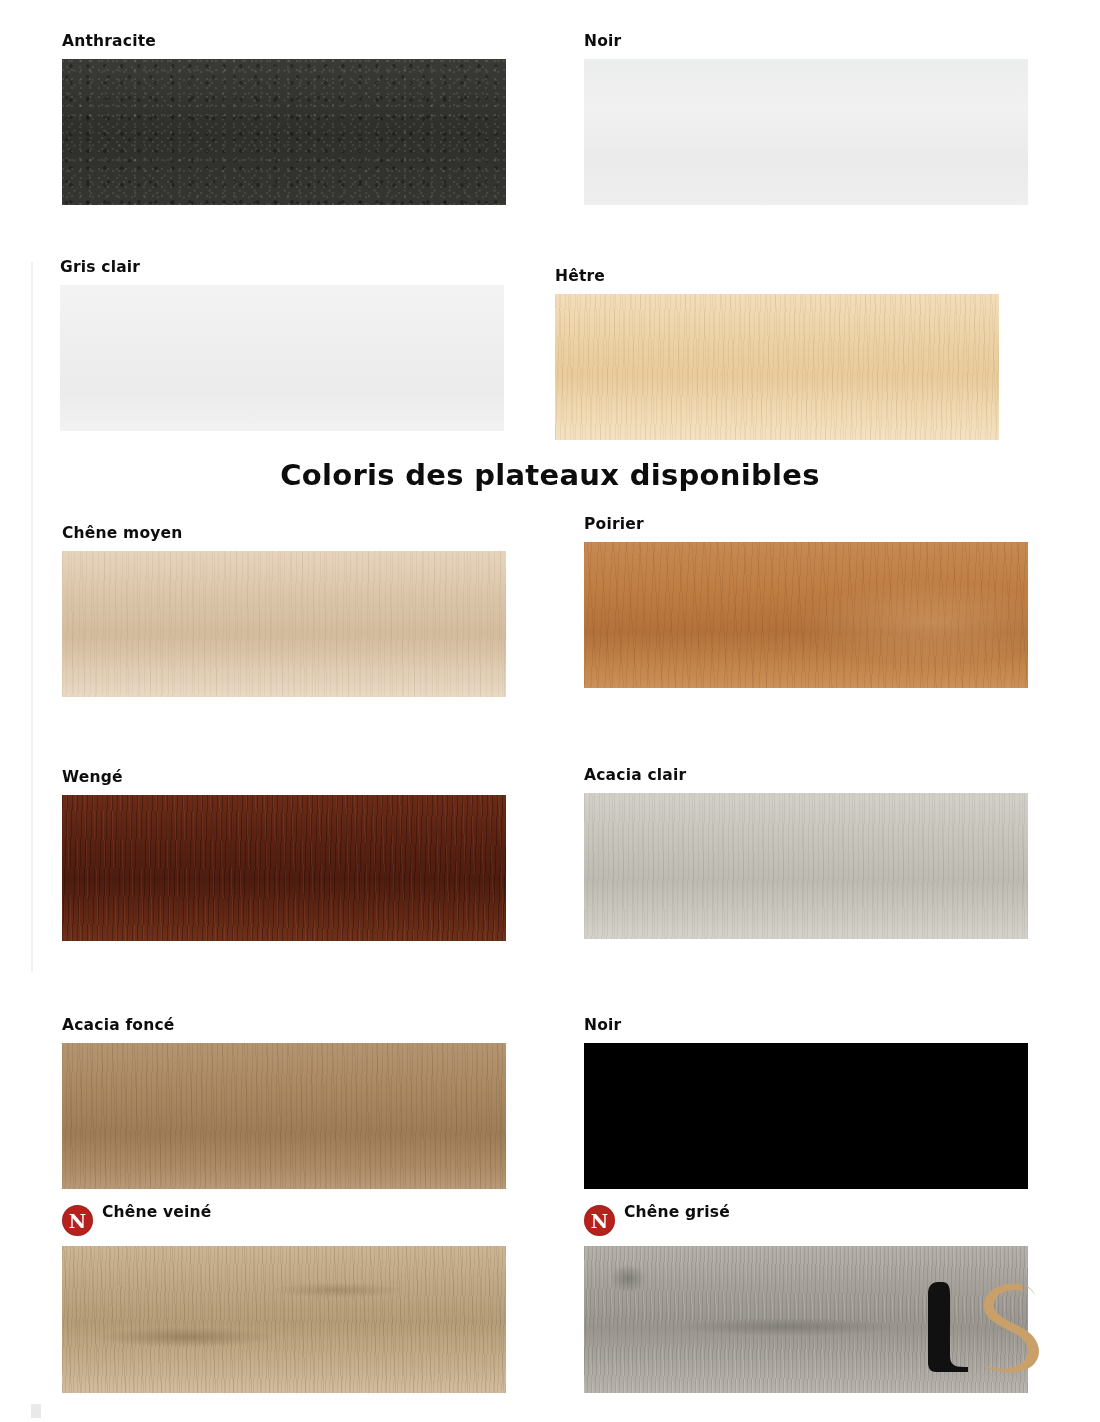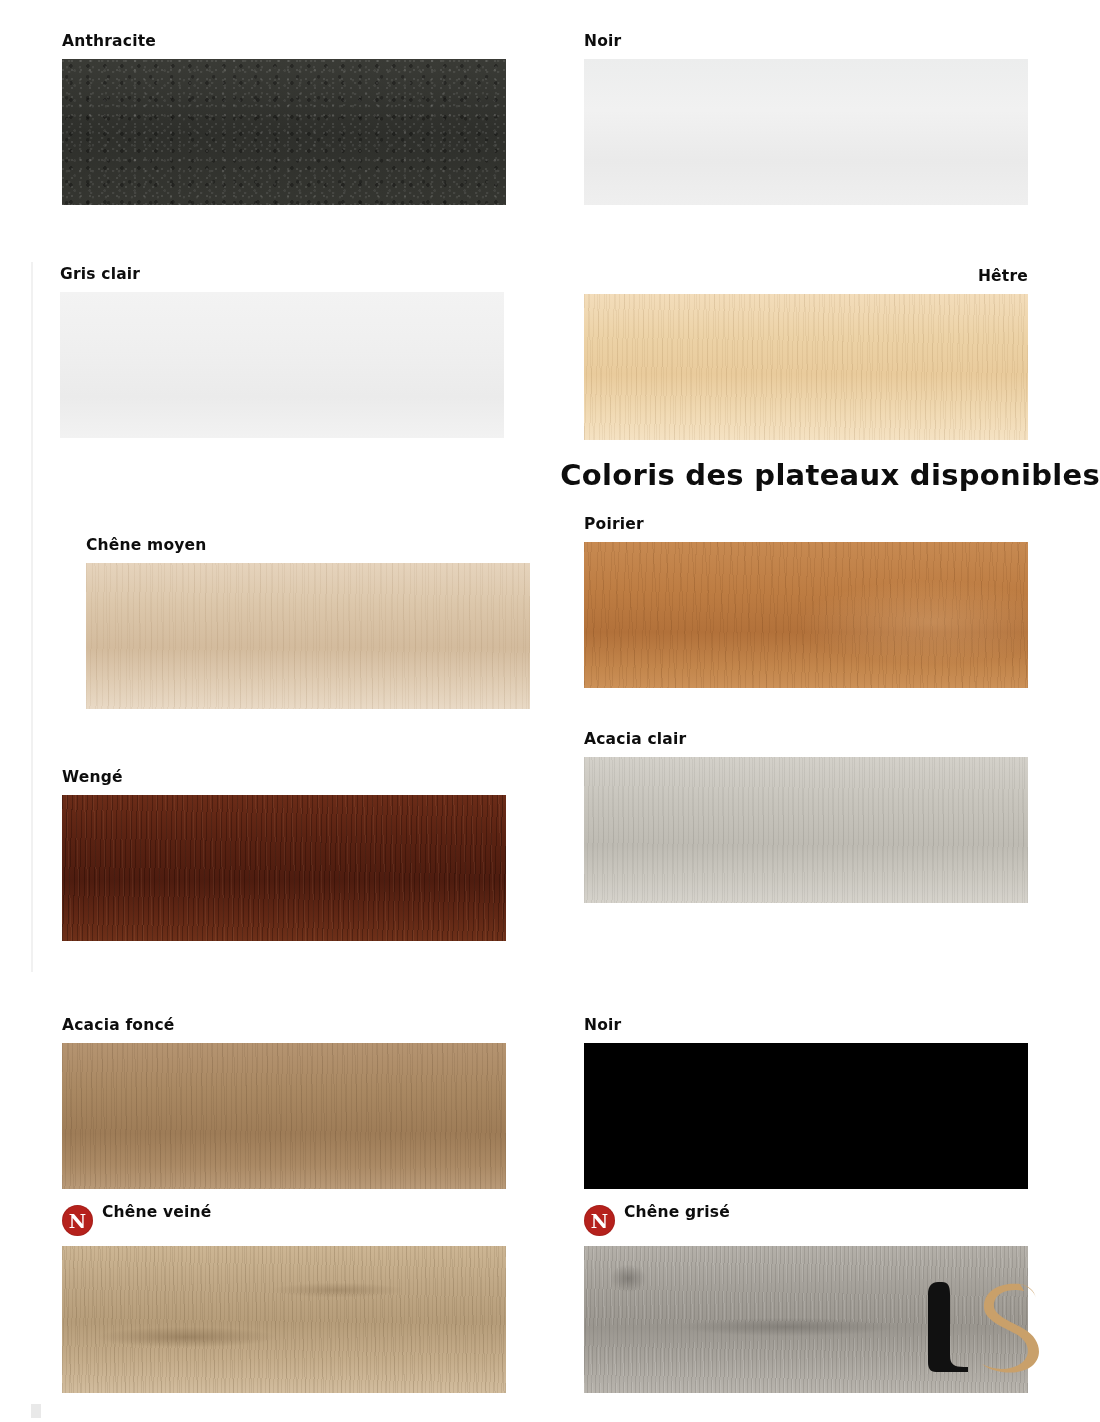--- a/index.html
+++ b/index.html
@@ -174,21 +174,21 @@
       repeating-linear-gradient(87deg, rgba(255,255,255,0.10) 0 1px, rgba(255,255,255,0) 1px 8px),
       linear-gradient(180deg, #b4b0a9 0%, #a5a19a 28%, #9a968f 55%, #aaa69f 80%, #b8b4ad 100%);
   }
 
   
   .section-title {
     position: absolute;
     left: 0;
     top: 458px;
     width: 1100px;
-    text-align: right;
+    text-align: center;
     font-size: 29px;
     font-weight: bold;
     letter-spacing: 0.3px;
     color: #0d0d0d;
   }
 
   
   .watermark {
     position: absolute;
     right: 54px;
@@ -209,48 +209,48 @@
   <div class="swatch-cell" style="left:62px; top:34px;">
     <div class="swatch-label">Anthracite</div>
     <div class="swatch tex-anthracite"></div>
   </div>
 
   <div class="swatch-cell" style="left:584px; top:34px;">
     <div class="swatch-label">Noir</div>
     <div class="swatch tex-blanc"></div>
   </div>
 
-  <div class="swatch-cell" style="left:60px; top:260px;margin-top:7px;">
+  <div class="swatch-cell" style="left:60px; top:260px;">
     <div class="swatch-label">Gris clair</div>
     <div class="swatch tex-gris-clair"></div>
   </div>
 
-  <div class="swatch-cell" style="left:584px; top:269px;text-align:right;">
+  <div class="swatch-cell" style="left:555px; top:269px;">
     <div class="swatch-label">Hêtre</div>
     <div class="swatch tex-hetre"></div>
   </div>
 
   <div class="section-title">Coloris des plateaux disponibles</div>
 
-  <div class="swatch-cell" style="left:62px; top:538px;margin-left:24px;">
+  <div class="swatch-cell" style="left:62px; top:526px;">
     <div class="swatch-label">Chêne moyen</div>
     <div class="swatch tex-chene-moyen"></div>
   </div>
 
   <div class="swatch-cell" style="left:584px; top:517px;">
     <div class="swatch-label">Poirier</div>
     <div class="swatch tex-poirier"></div>
   </div>
 
   <div class="swatch-cell" style="left:62px; top:770px;">
     <div class="swatch-label">Wengé</div>
     <div class="swatch tex-wenge"></div>
   </div>
 
-  <div class="swatch-cell" style="left:584px; top:732px;">
+  <div class="swatch-cell" style="left:584px; top:768px;">
     <div class="swatch-label">Acacia clair</div>
     <div class="swatch tex-acacia-clair"></div>
   </div>
 
   <div class="swatch-cell" style="left:584px; top:1018px;">
     <div class="swatch-label">Noir</div>
     <div class="swatch tex-noir"></div>
   </div>
 
   <div class="swatch-cell" style="left:62px; top:1018px;">

